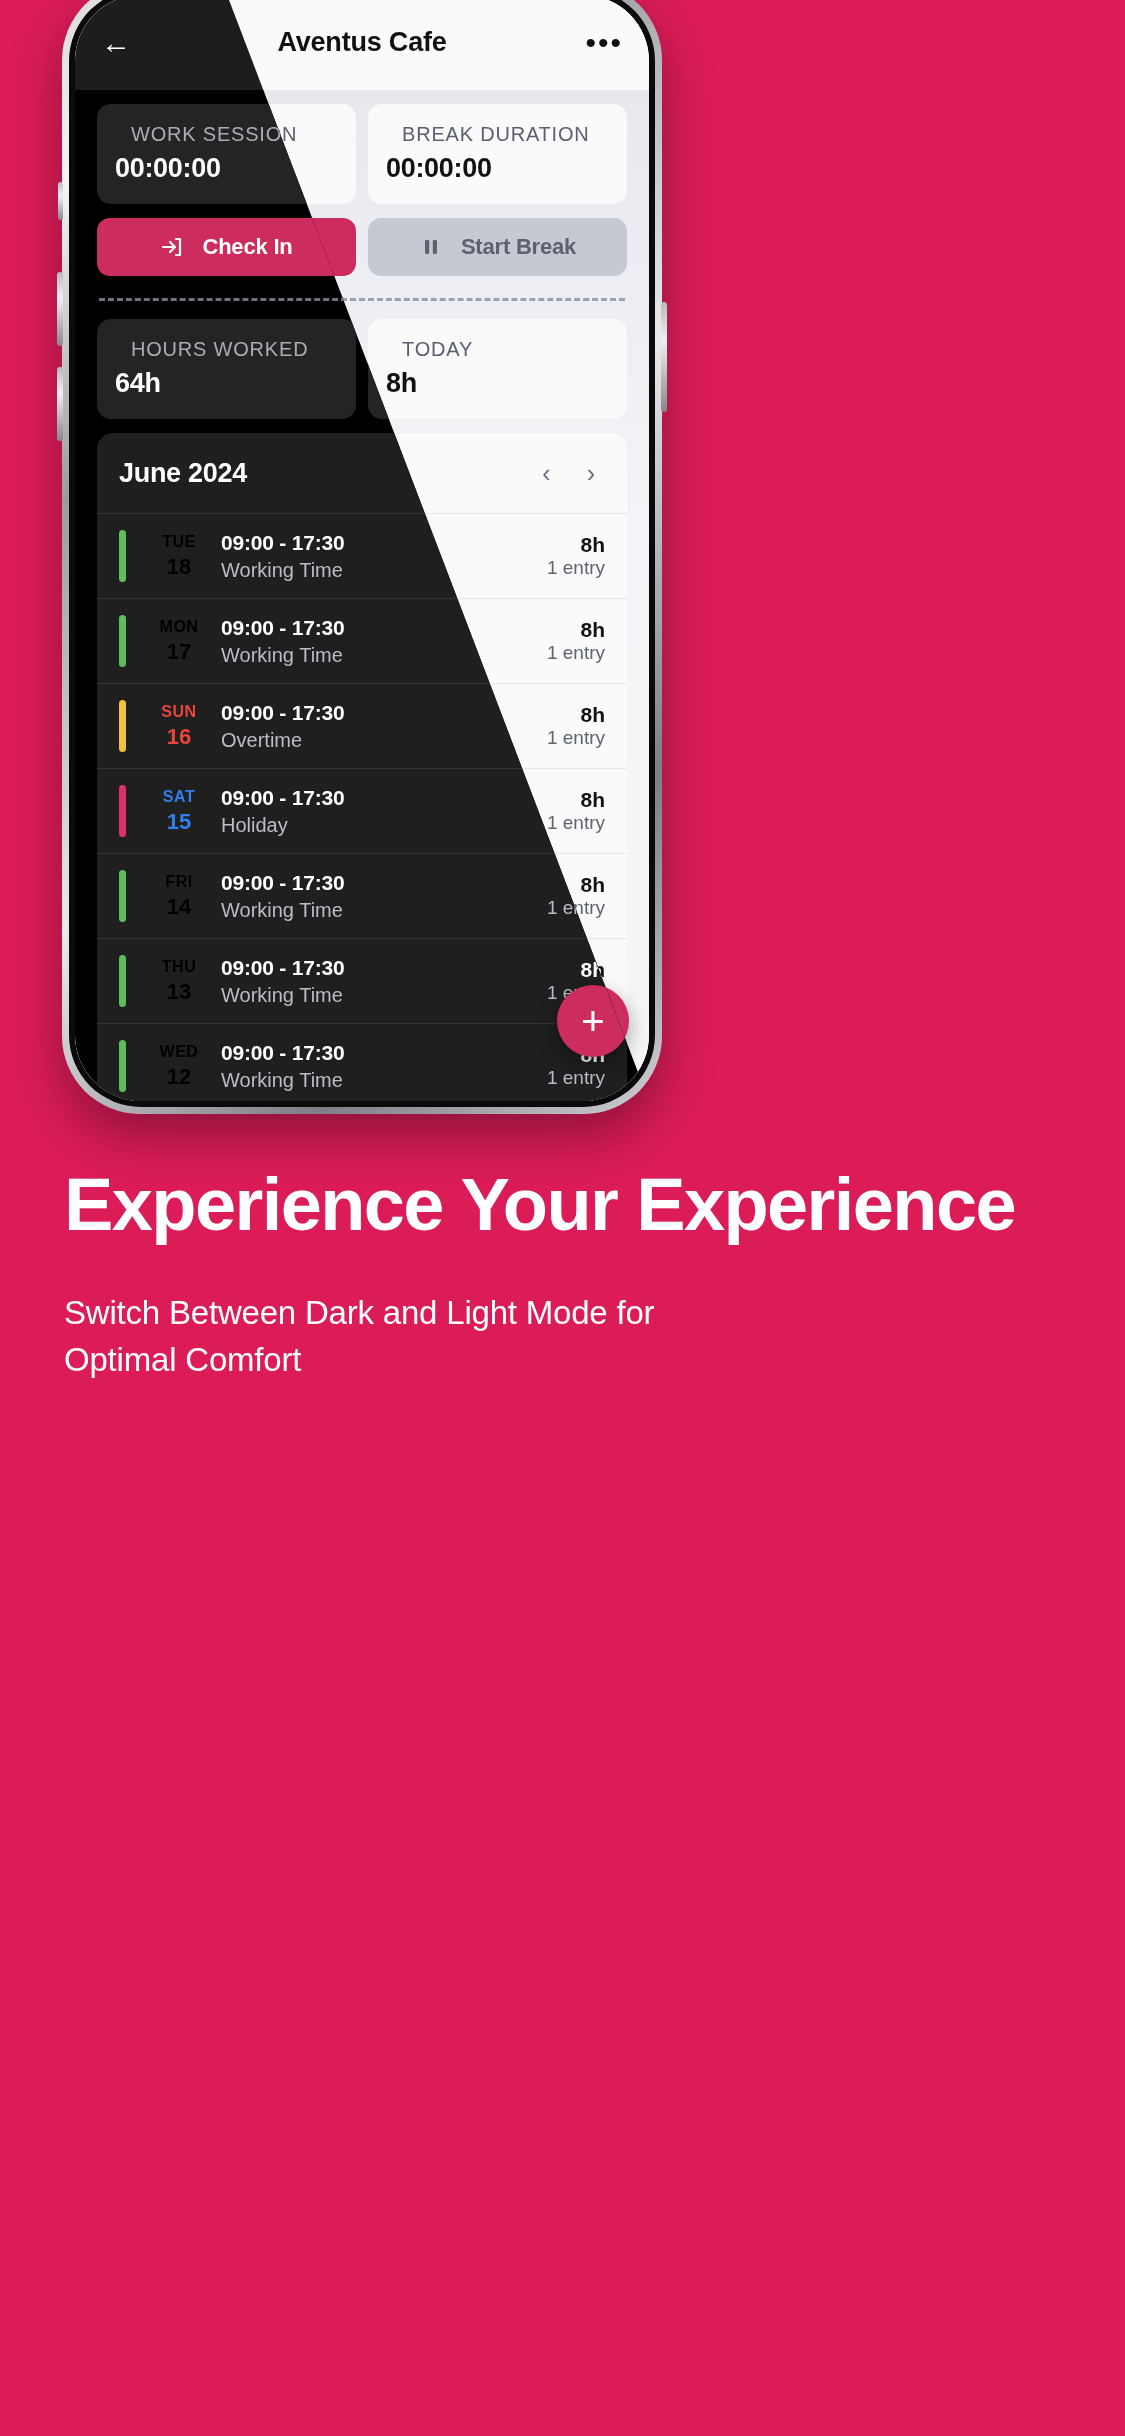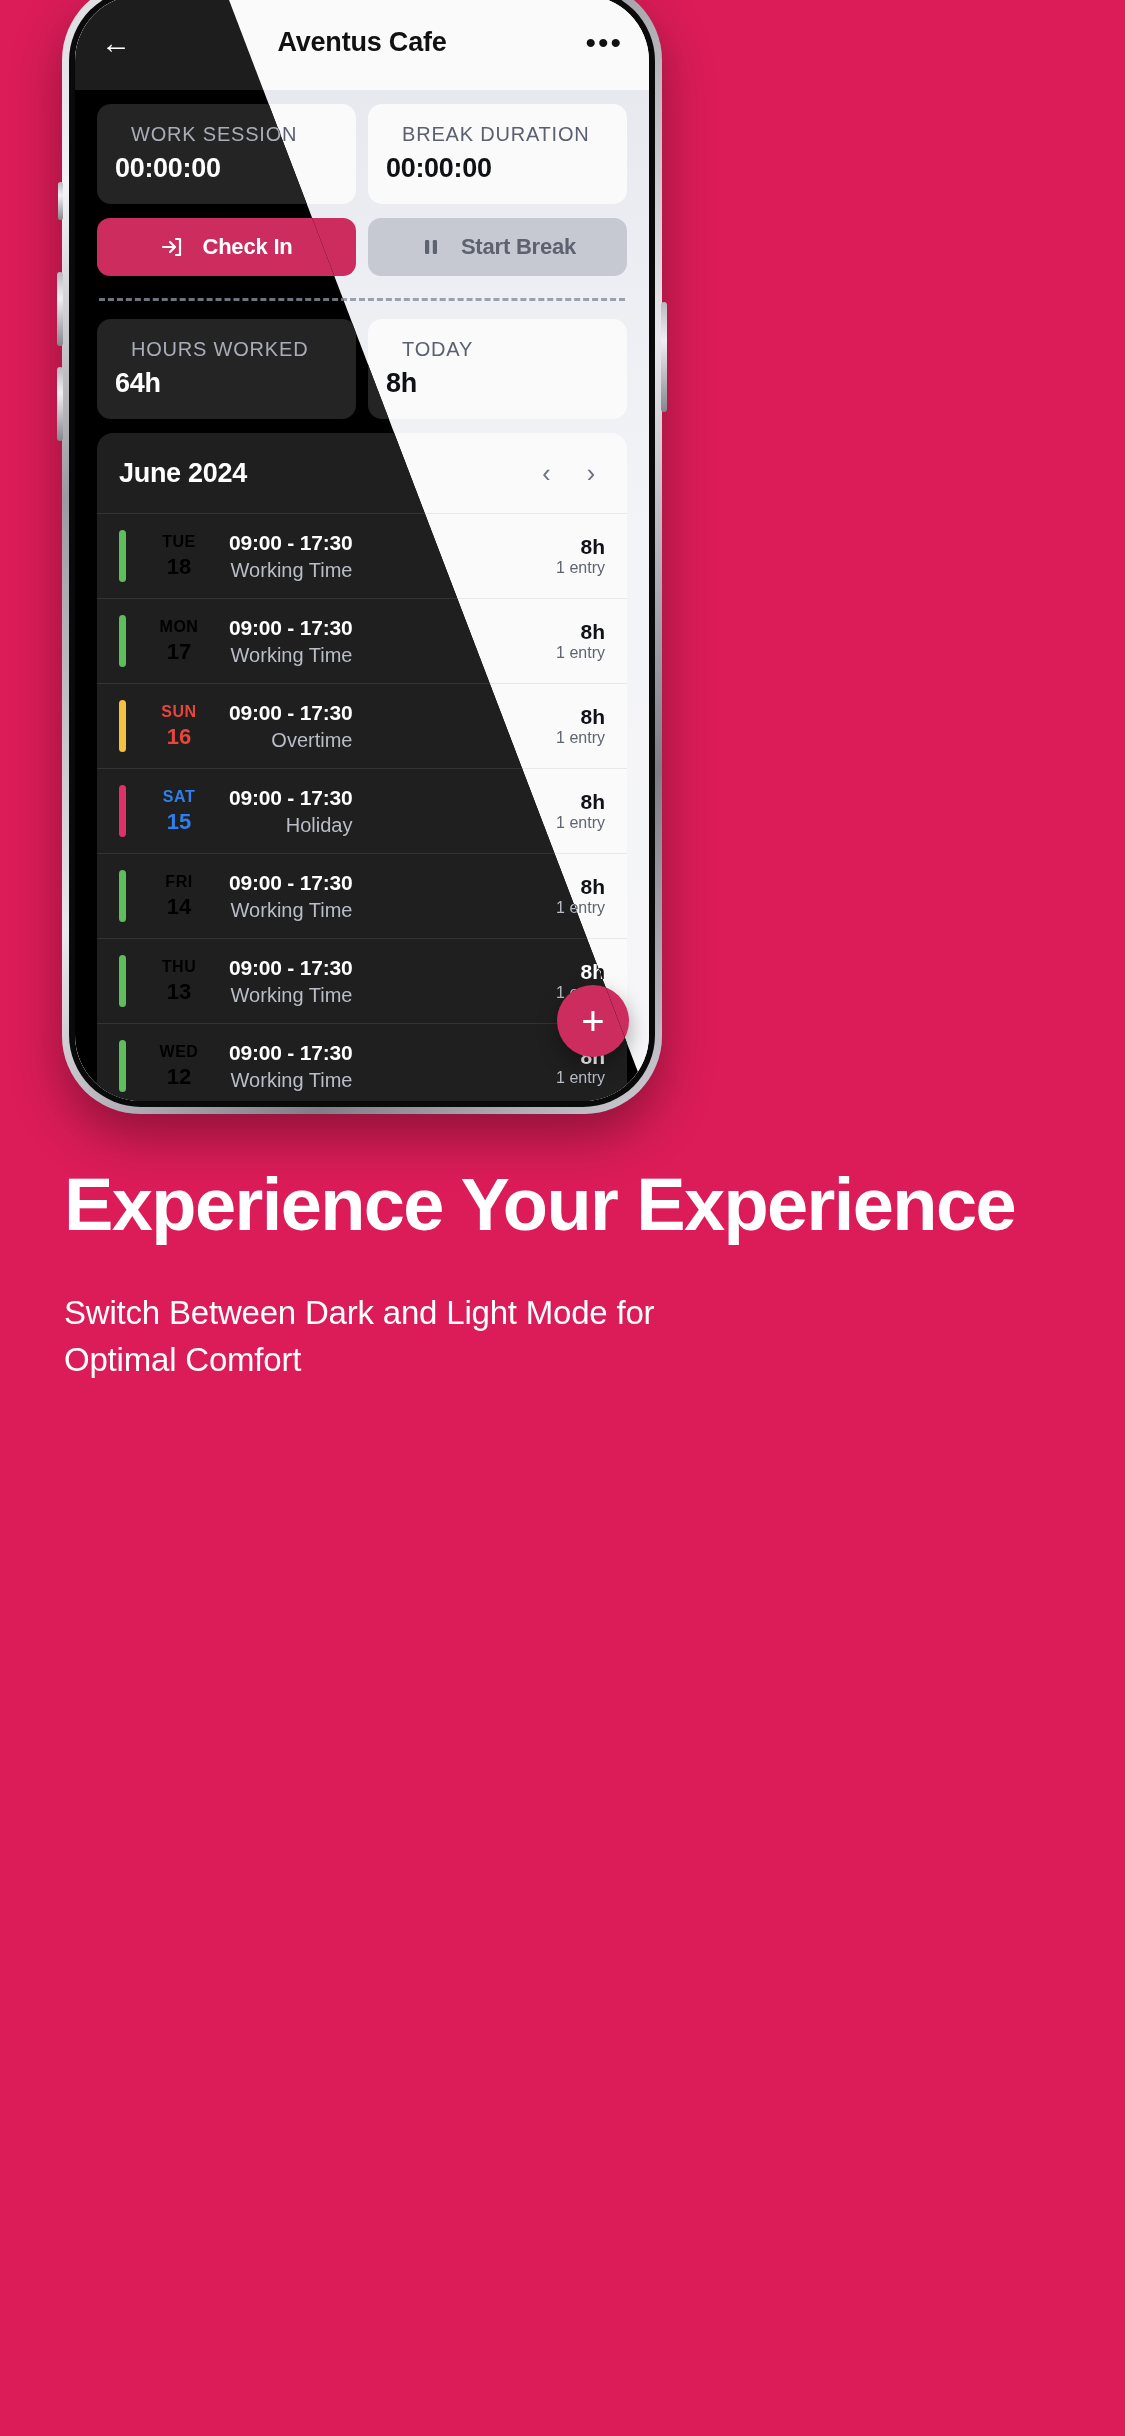--- a/index.html
+++ b/index.html
@@ -100,26 +100,26 @@
   .cal-nav{ font-size:25px; color:#6b7080; line-height:1; font-weight:400; }
 
   .row{
     display:flex; align-items:center; position:relative;
     padding:16px 22px 16px 22px; border-top:1px solid rgba(0,0,0,.07);
   }
   .bar{ width:7px; height:52px; border-radius:4px; flex:0 0 7px; }
   .daybox{ width:76px; text-align:center; margin-left:15px; flex:0 0 76px; }
   .dow{ font-size:16px; font-weight:600; letter-spacing:.5px; }
   .dnum{ font-size:22px; font-weight:600; margin-top:3px; }
-  .mid{ margin-left:12px;text-align:right; }
+  .mid{ margin-left:4px; }
   .rng{ font-size:21px; font-weight:700; color:#111218; letter-spacing:-.2px; }
   .typ{ font-size:20px; color:#5f6471; margin-top:4px; }
   .right{ margin-left:auto; text-align:right; }
   .hrs{ font-size:21px; font-weight:700; color:#111218; }
-  .ent{ font-size:16px; color:#5f6471; margin-top:0; }
+  .ent{ font-size:19px; color:#5f6471; margin-top:0; }
 
   .fab{
     position:absolute; right:20px; bottom:44px;
     width:72px; height:72px; border-radius:50%;
     background:#CC2D5E; color:#fff;
     display:flex; align-items:center; justify-content:center;
     font-size:40px; font-weight:300; line-height:1;
     box-shadow:0 8px 20px rgba(0,0,0,.35);
   }
 

